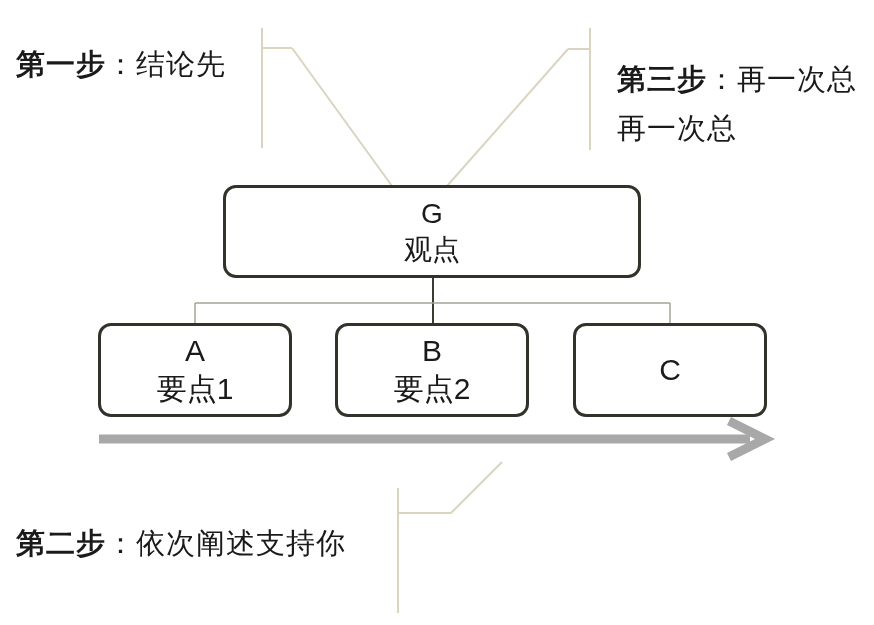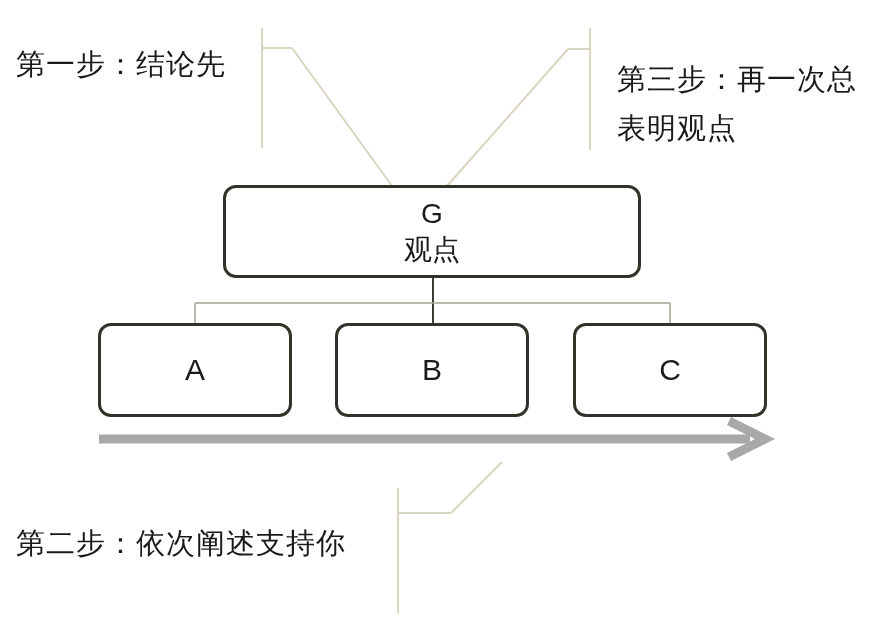--- a/index.html
+++ b/index.html
@@ -18,21 +18,21 @@
   }
   
   .step-note {
     position: absolute;
     font-size: 29px;
     line-height: 49px;
     letter-spacing: 1px;
     white-space: nowrap;
     color: var(--color-text, #1a1a1a);
   }
-  .step-note .prefix { font-weight: 400; text-align: right; }
+  .step-note .prefix { font-weight: 700; text-align: right; }
   #step1-note { left: 16px; top: 40px; }
   #step3-note { left: 617px; top: 55px; }
   #step2-note { left: 16px; top: 519px; }
 
   
   #lines-layer {
     position: absolute;
     left: 0; top: 0;
     width: 874px; height: 625px;
   }
@@ -122,35 +122,37 @@
       <polyline class="arrow-stroke" points="729,421 765,439 729,457" stroke-width="9" stroke-linejoin="miter"></polyline>
     </g>
   </svg>
 
   <div class="step-note" id="step1-note">
     <span class="prefix">第一步</span><span>：结论先</span><br>
   </div>
 
   <div class="step-note" id="step3-note">
     <span class="prefix">第三步</span><span>：再一次总</span><br>
-    <span>表明观点</span>
+    <span>再一次总</span>
   </div>
 
   <div class="step-note" id="step2-note">
     <span class="prefix">第二步</span><span>：依次阐述支持你</span><br>
   </div>
 
   <div class="node-box" id="g-box">
     <div>G</div>
     <div>观点</div>
   </div>
 
   <div class="node-box point-box" id="point-box-a">
     <div>A</div>
+    <div>要点1</div>
   </div>
   <div class="node-box point-box" id="point-box-b">
     <div>B</div>
+    <div>要点2</div>
   </div>
   <div class="node-box point-box" id="point-box-c">
     <div>C</div>
   </div>
 
 </div>
 
 </body></html>

